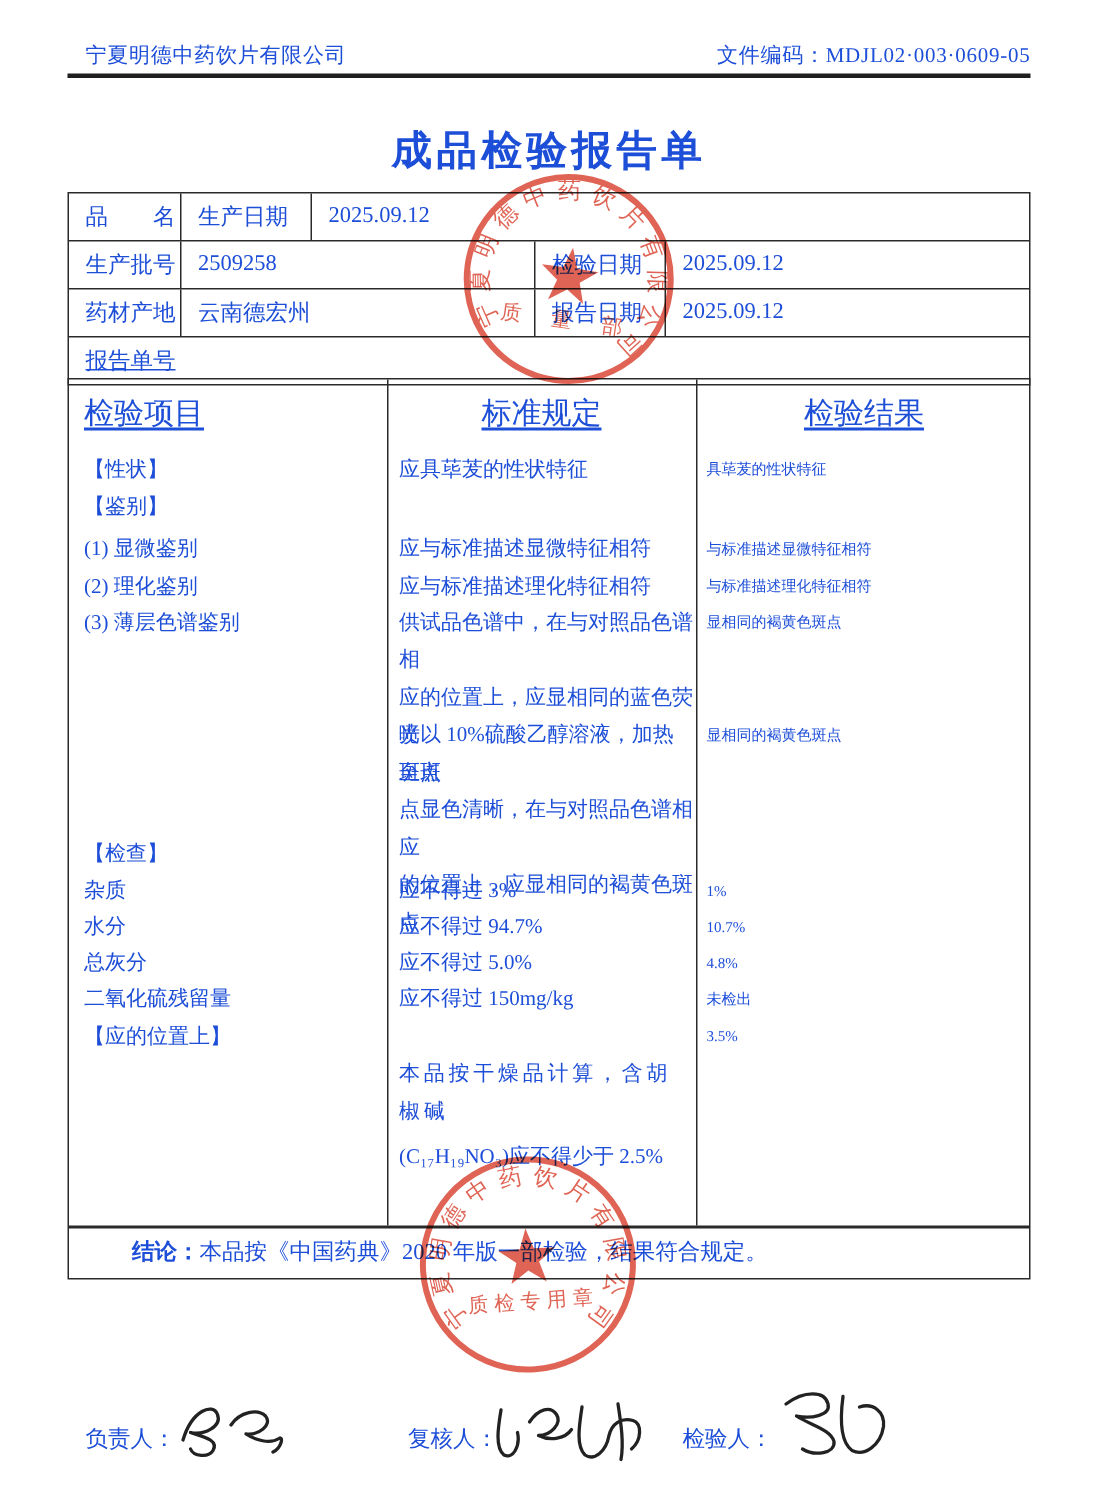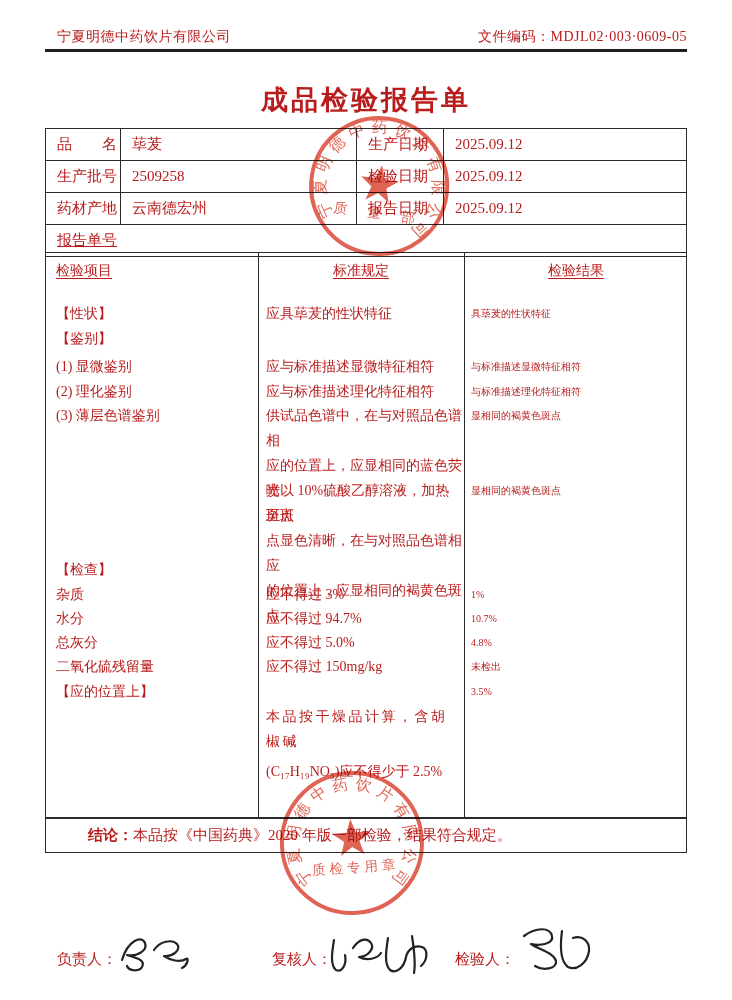--- a/index.html
+++ b/index.html
@@ -1,17 +1,17 @@
 <!DOCTYPE html>
 <html><head>
 <meta charset="utf-8">
 <style>
   html,body{margin:0;padding:0;background:#e8e8e8;}
   .page{position:relative;width:732px;height:1000px;background:#ffffff;margin:0 auto;
-        font-family:"Liberation Serif","DejaVu Serif",serif;color:#b91c1c;overflow:hidden;}
+        font-family:"Liberation Serif","DejaVu Serif",serif;color:#1d4ed8;overflow:hidden;}
 
   
   .hdr-company{position:absolute;left:57px;top:28px;font-size:14px;letter-spacing:.5px;}
   .hdr-code{position:absolute;right:45px;top:28px;font-size:14px;letter-spacing:.5px;}
   .hdr-rule{position:absolute;left:45px;top:49px;width:642px;height:0;border-top:3px solid #1f1f1f;}
 
   .title{position:absolute;left:0;top:82px;width:100%;text-align:center;
          font-size:27px;font-weight:bold;letter-spacing:3px;}
 
   
@@ -22,21 +22,21 @@
          border-left:1px solid #2a2a2a;box-sizing:border-box;white-space:nowrap;overflow:visible;}
   .icell:first-child{border-left:none;}
   .w-l{width:74px;} .w-v{width:236px;} .w-l2{width:87px;} .w-v2{flex:1;}
   .w-l4{width:310px;text-decoration:underline;} .w-v4{flex:1;}
 
   
   .maintbl{position:absolute;left:45px;top:252px;width:642px;height:566px;
            border:1px solid #2a2a2a;box-sizing:border-box;}
   .vline{position:absolute;top:0;bottom:0;width:1px;background:#2a2a2a;}
   .v1{left:212px;} .v2{left:418px;}
-  .th{position:absolute;top:9px;font-size:14px;}
+  .th{position:absolute;top:9px;font-size:20px;}
   .th u{text-decoration:underline;text-underline-offset:3px;}
   .th-item{left:10px;}
   .th-std{left:212px;width:206px;text-align:center;}
   .th-res{left:418px;width:224px;text-align:center;}
   .trow{position:absolute;left:0;width:100%;}
   .c-item{position:absolute;left:10px;width:198px;font-size:14px;line-height:25px;white-space:pre-line;}
   .c-std {position:absolute;left:220px;width:197px;font-size:14px;line-height:25px;white-space:pre-line;}
   .c-res {position:absolute;left:425px;width:210px;font-size:10px;line-height:25px;white-space:pre-line;}
   .l1{letter-spacing:2.5px;}
   .l2{display:block;margin-top:5px;letter-spacing:0;}
@@ -66,21 +66,20 @@
 
   <div class="hdr-company">宁夏明德中药饮片有限公司</div>
   <div class="hdr-code">文件编码：MDJL02·003·0609-05</div>
   <div class="hdr-rule"></div>
 
   <div class="title">成品检验报告单</div>
 
   <div class="info">
     <div class="irow">
       <div class="icell w-l">品　　名</div>
-      <div class="icell w-v">荜茇</div>
       <div class="icell w-l2">生产日期</div>
       <div class="icell w-v2">2025.09.12</div>
     </div>
     <div class="irow">
       <div class="icell w-l">生产批号</div>
       <div class="icell w-v">2509258</div>
       <div class="icell w-l2">检验日期</div>
       <div class="icell w-v2">2025.09.12</div>
     </div>
     <div class="irow">

